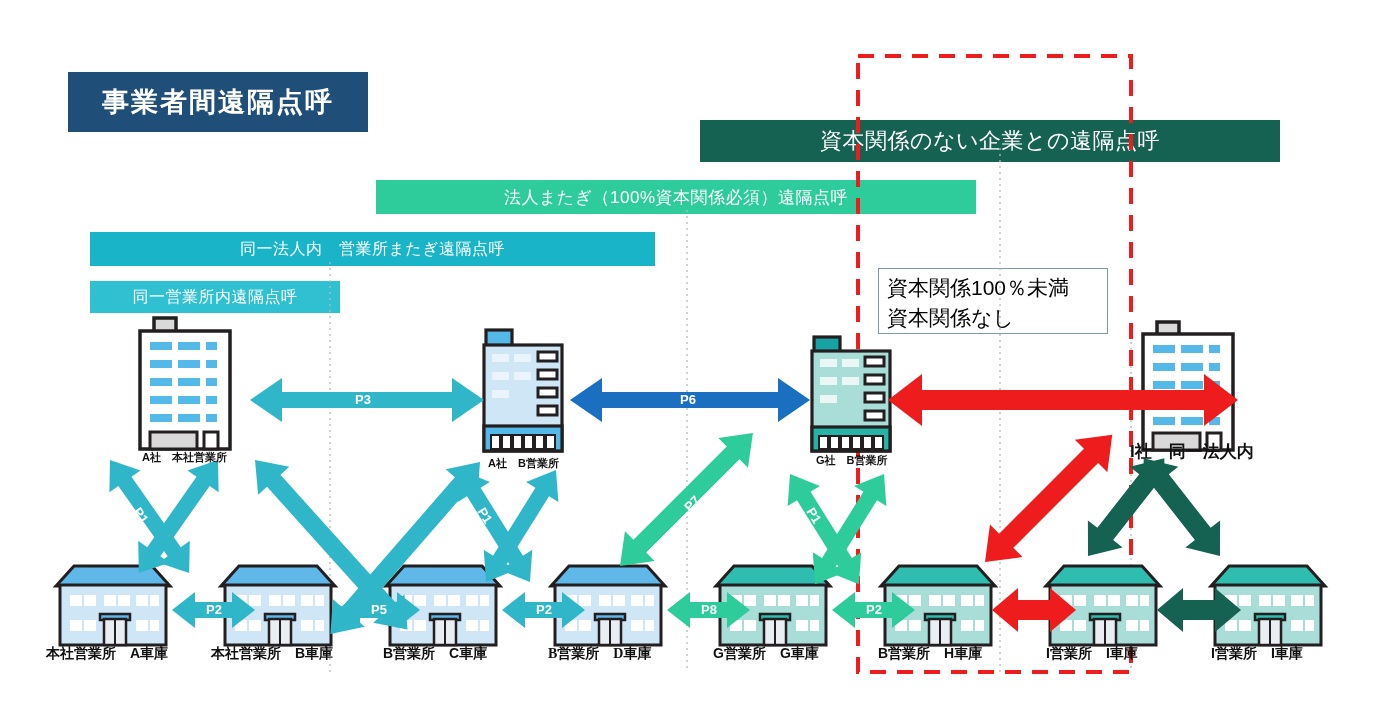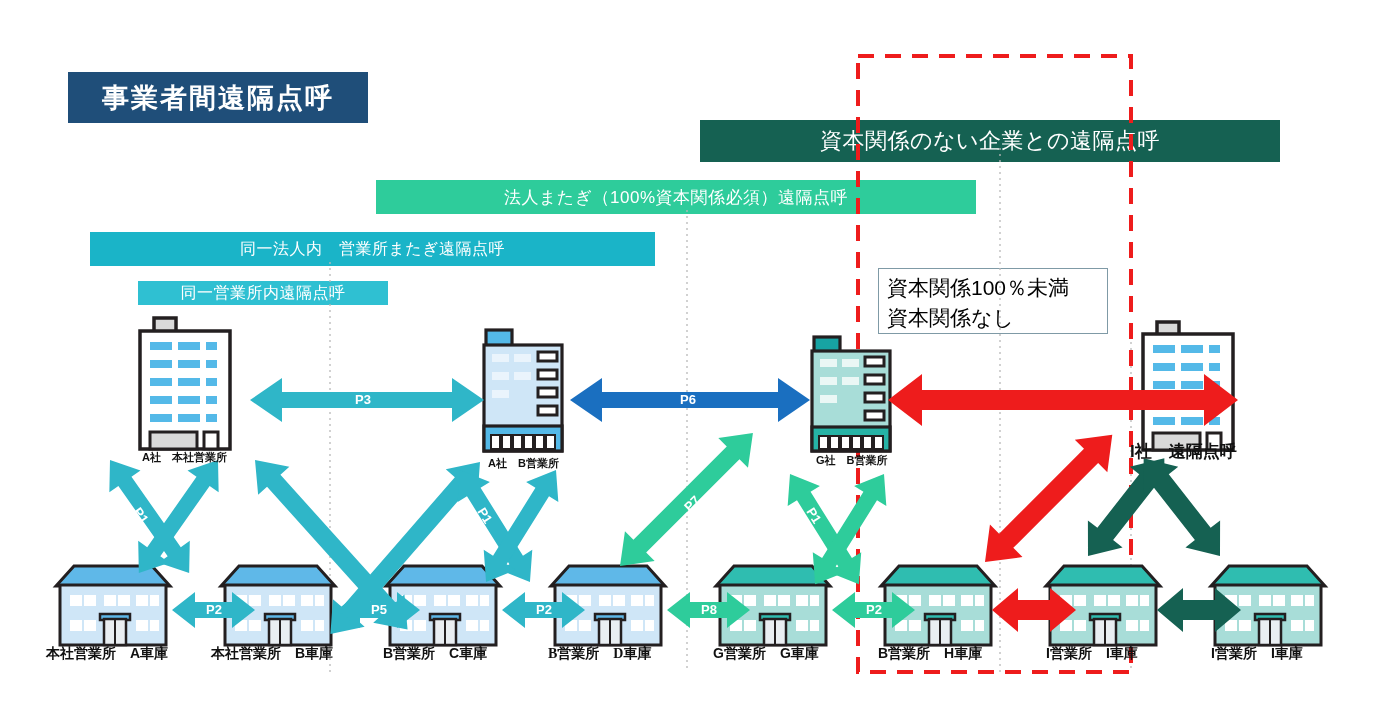--- a/index.html
+++ b/index.html
@@ -5,26 +5,26 @@
   html,body{margin:0;padding:0;background:#ffffff;}
   body{width:1384px;height:709px;position:relative;overflow:hidden;
        font-family:"Liberation Sans","DejaVu Sans",sans-serif;color:#1a1a1a;}
   #stage{position:absolute;left:0;top:0;width:1384px;height:709px;}
   #svgroot{position:absolute;left:0;top:0;width:1384px;height:709px;}
 
   
   .banner{position:absolute;display:flex;align-items:center;justify-content:center;
           color:#ffffff;white-space:nowrap;letter-spacing:.5px;}
   .banner.title{background:#1f4e79;color:#fff;font-size:27px;font-weight:700;
-                left:68px;top:72px;width:300px;height:51px;justify-content:center;
+                left:68px;top:72px;width:300px;height:60px;justify-content:center;
                 letter-spacing:2px;}
   .banner.b-dark-green{background:#156152;left:700px;top:120px;width:580px;height:42px;font-size:22px;}
   .banner.b-green{background:#2ecc9b;left:376px;top:180px;width:600px;height:34px;font-size:17px;}
   .banner.b-teal{background:#1ab4c8;left:90px;top:232px;width:565px;height:34px;font-size:16px;}
-  .banner.b-teal2{background:#2fc0d2;left:90px;top:281px;width:250px;height:24px;font-size:16px;margin-left:48px;}
+  .banner.b-teal2{background:#2fc0d2;left:90px;top:281px;width:250px;height:32px;font-size:16px;}
 
   
   .callout{position:absolute;left:878px;top:268px;width:230px;height:66px;
            background:#ffffff;border:1px solid #7f9aa6;box-sizing:border-box;
            padding:4px 8px;font-size:21px;line-height:30px;color:#000;}
 
   
   .nlabel{position:absolute;font-size:14px;font-weight:700;color:#111;white-space:nowrap;}
   .nlabel.big{font-size:11px;}
   .arrowlbl{position:absolute;color:#ffffff;font-weight:700;font-size:13px;white-space:nowrap;}
@@ -426,21 +426,21 @@
 
   <div class="arrowlbl" style="left:206px;top:602px;">P2</div>
   <div class="arrowlbl" style="left:371px;top:602px;">P5</div>
   <div class="arrowlbl" style="left:536px;top:602px;">P2</div>
   <div class="arrowlbl" style="left:701px;top:602px;">P8</div>
   <div class="arrowlbl" style="left:866px;top:602px;">P2</div>
 
   <div class="nlabel big" style="left:142px;top:450px;">A社　本社営業所</div>
   <div class="nlabel big" style="left:488px;top:456px;">A社　B営業所</div>
   <div class="nlabel big" style="left:816px;top:453px;">G社　B営業所</div>
-  <div class="nlabel big" style="left:1130px;top:440px;font-size:17px;">I社　遠隔点呼</div>
+  <div class="nlabel big" style="left:1130px;top:440px;font-size:17px;">I社　同一法人内</div>
 
   <div class="nlabel" style="left:46px;top:645px;">本社営業所　A車庫</div>
   <div class="nlabel" style="left:211px;top:645px;">本社営業所　B車庫</div>
   <div class="nlabel" style="left:383px;top:645px;">B営業所　C車庫</div>
   <div class="nlabel" style="left:548px;top:645px;font-family:Liberation Serif, serif;">B営業所　D車庫</div>
   <div class="nlabel" style="left:713px;top:645px;">G営業所　G車庫</div>
   <div class="nlabel" style="left:878px;top:645px;">B営業所　H車庫</div>
   <div class="nlabel" style="left:1046px;top:645px;">I営業所　I車庫</div>
   <div class="nlabel" style="left:1211px;top:645px;">I営業所　I車庫</div>
 

